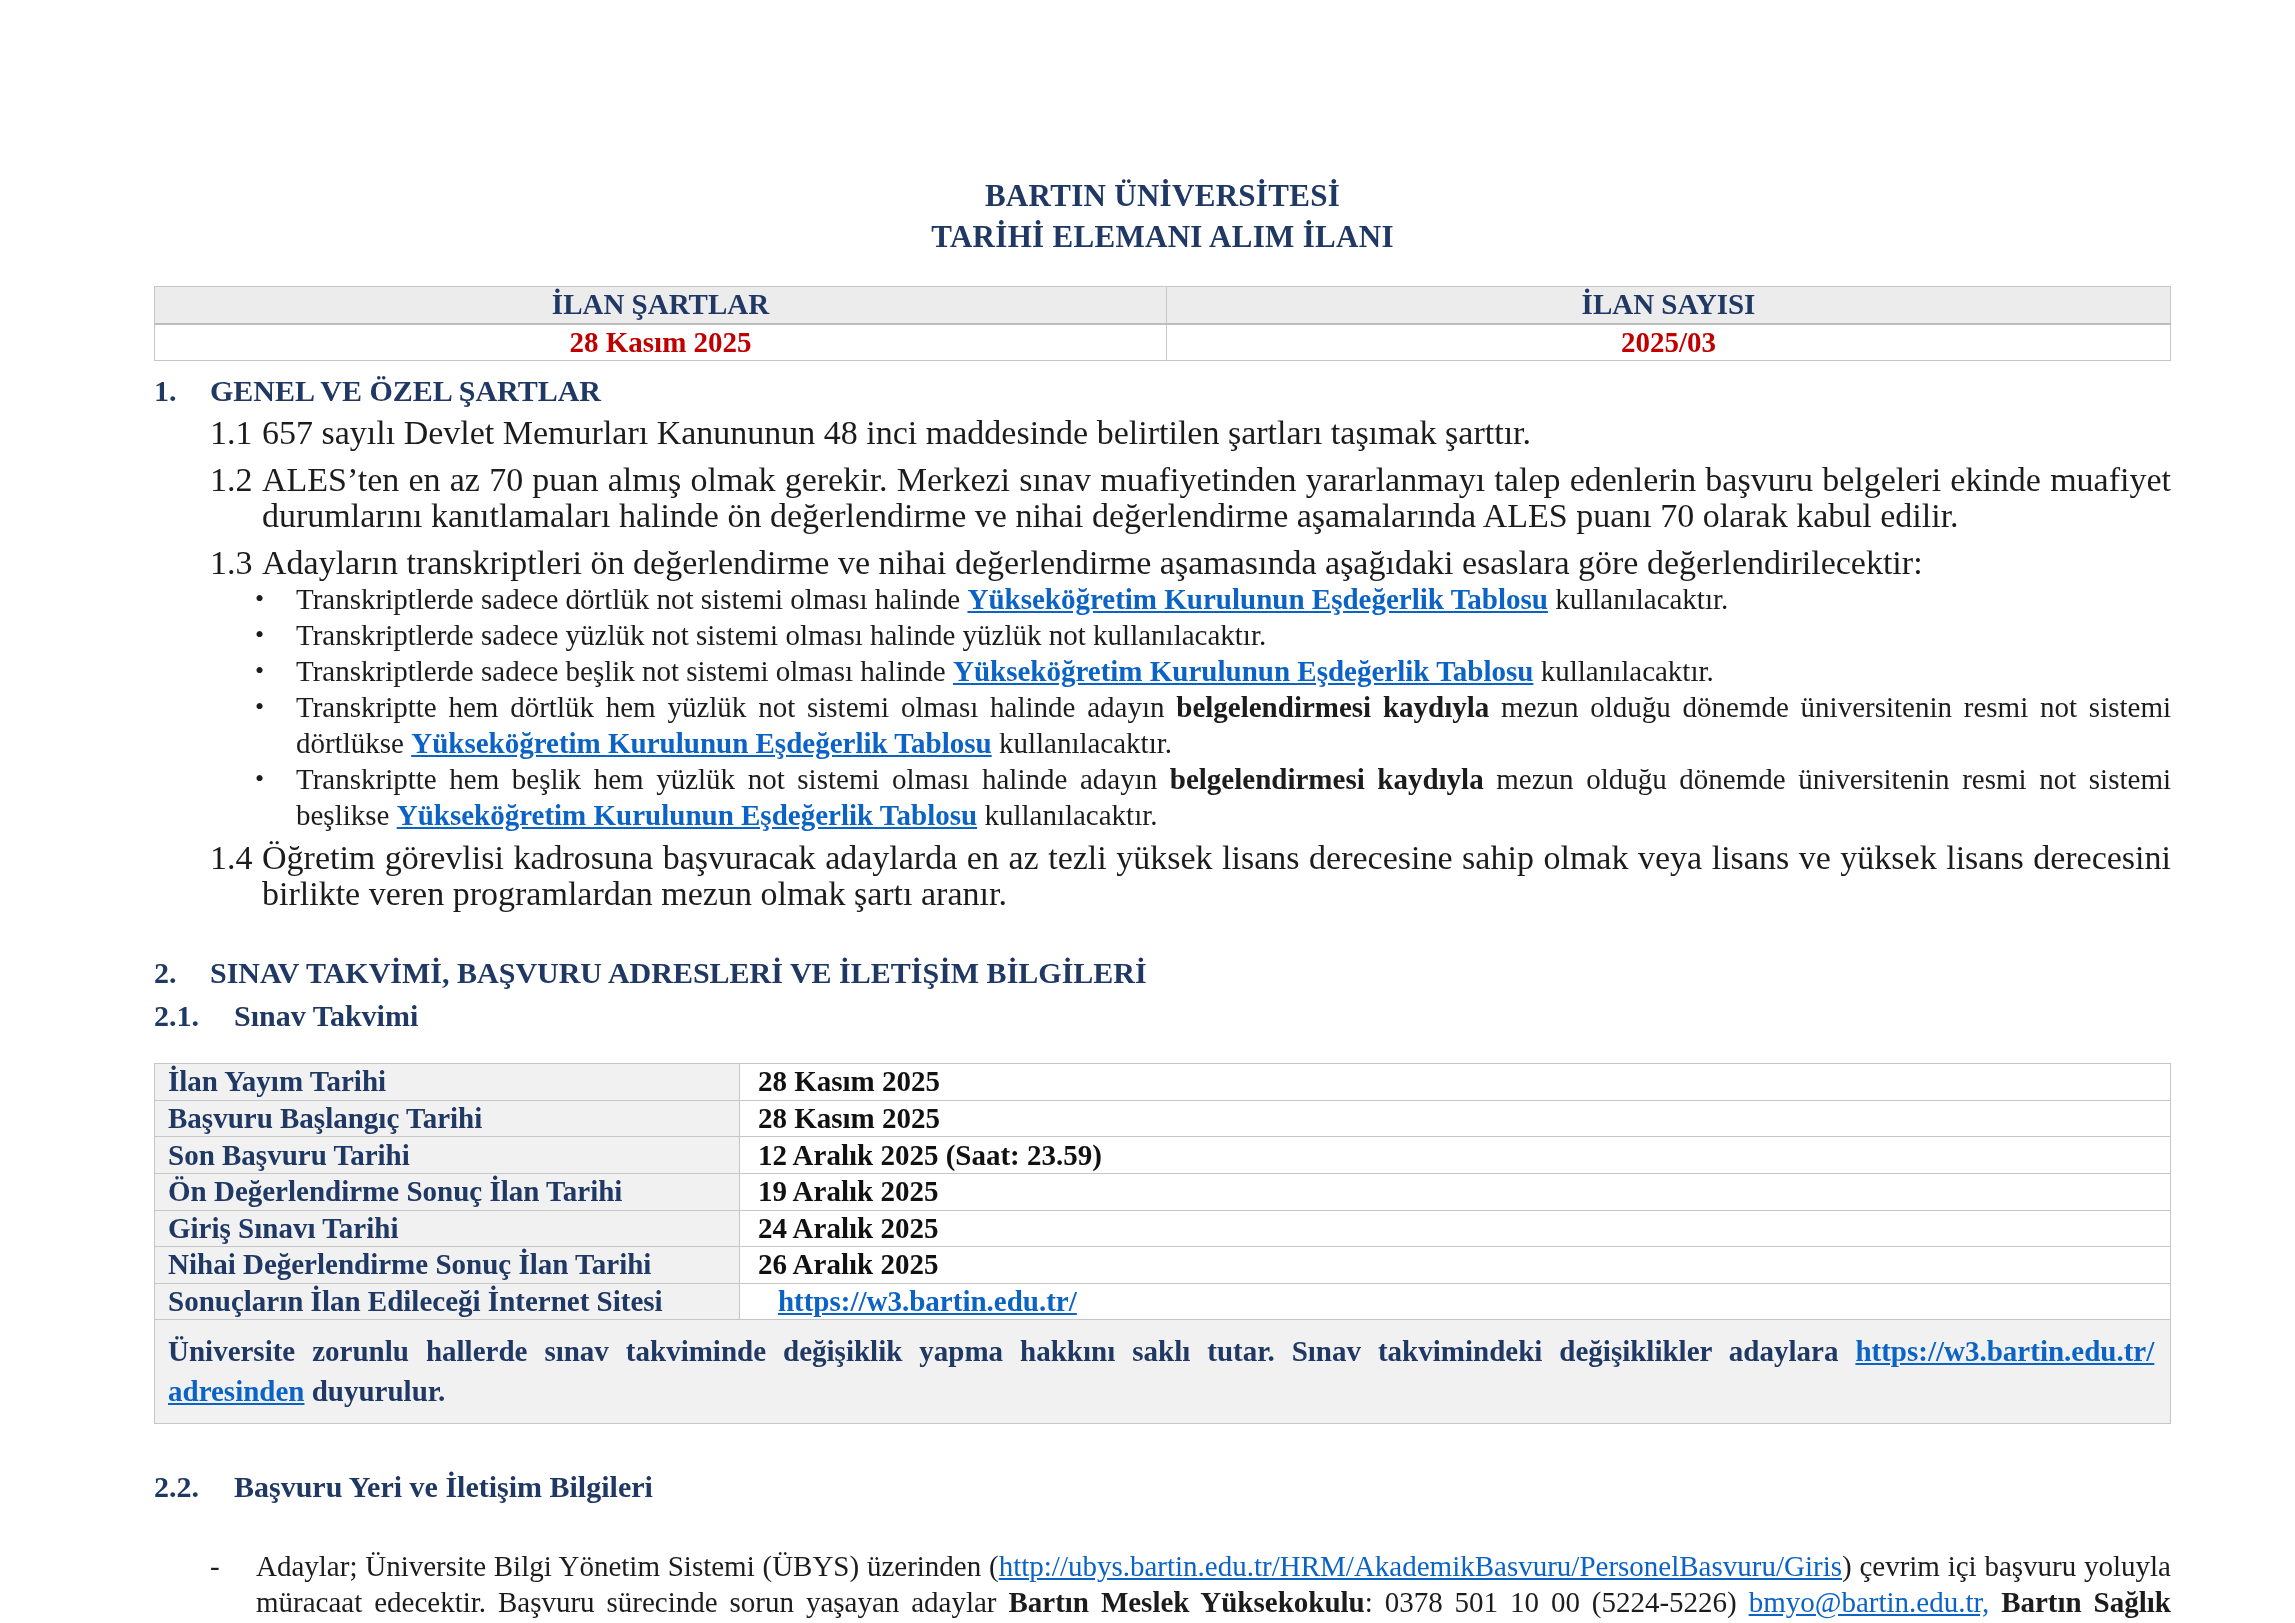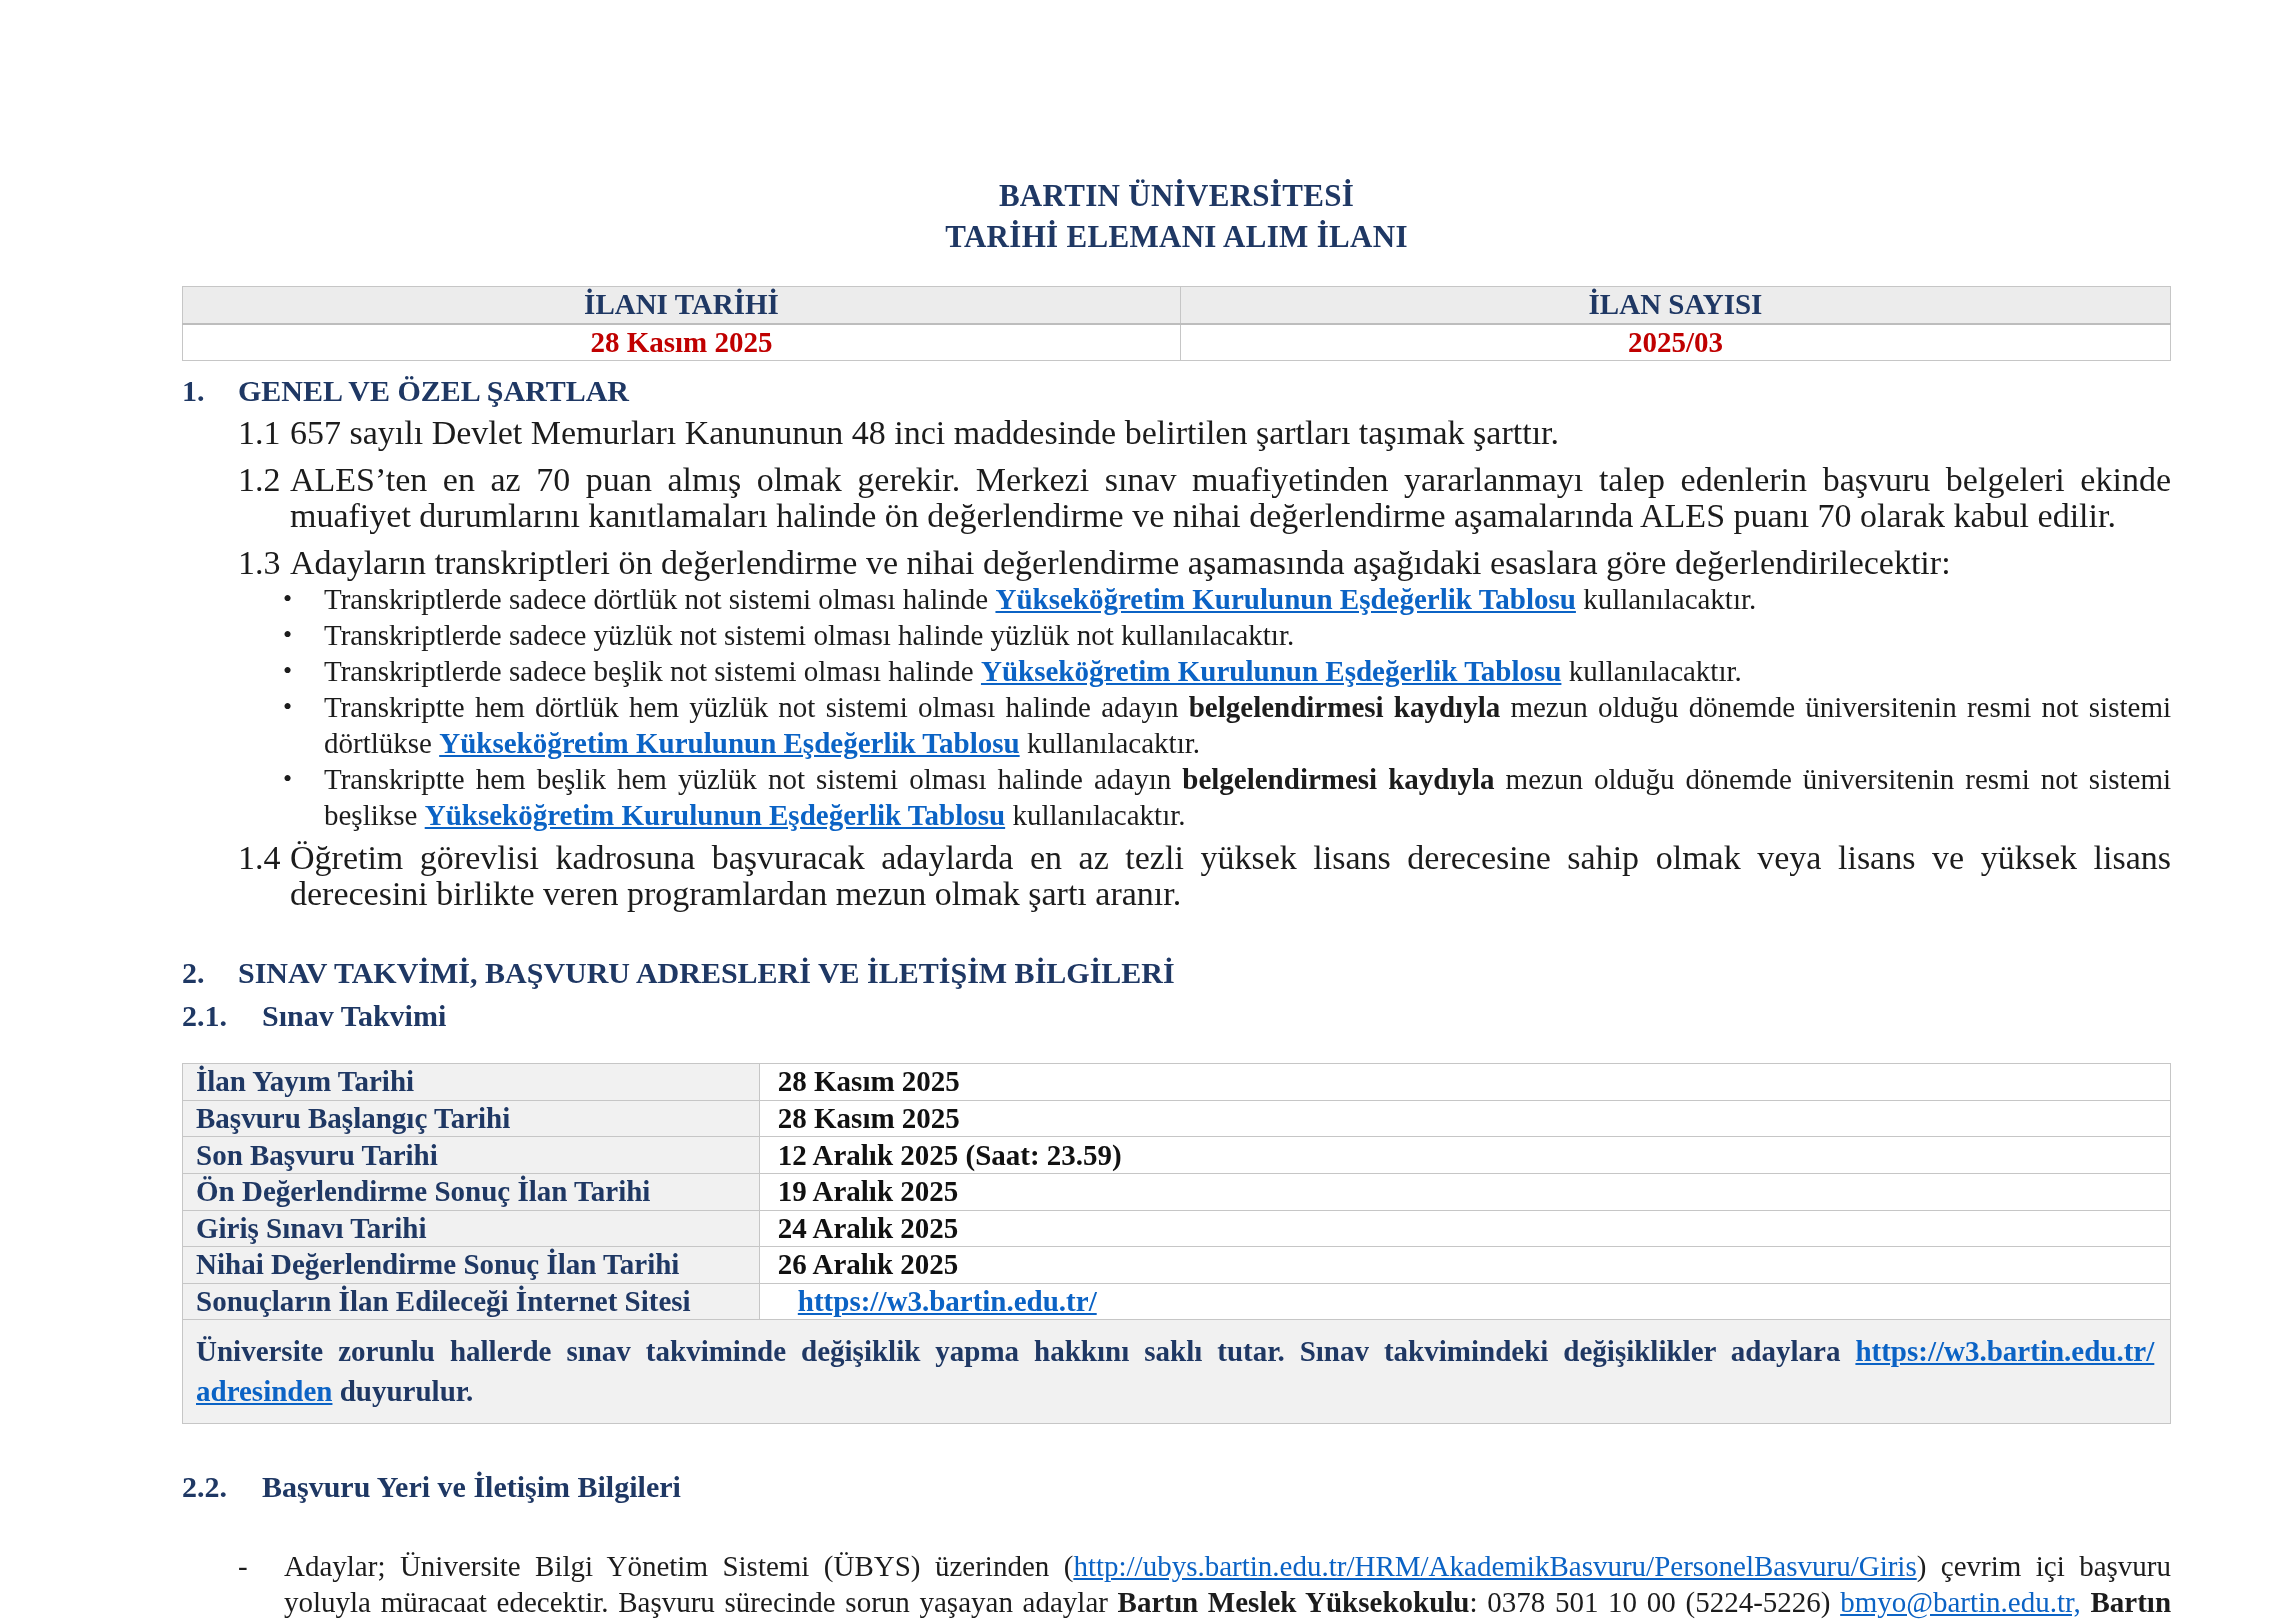--- a/index.html
+++ b/index.html
@@ -11,21 +11,21 @@
     --cellgray:#f1f1f1;
     --headgray:#ececec;
   }
   *{box-sizing:border-box;margin:0;padding:0;}
   html,body{background:#ffffff;}
   body{
     width:2295px;height:1623px;overflow:hidden;
     font-family:"Liberation Serif","DejaVu Serif",serif;
     color:var(--ink);
   }
-  .page{width:2295px;height:1152px;background:#fff;position:relative;padding-left:28px;}
+  .page{width:2295px;height:1152px;background:#fff;position:relative;}
   .doc{padding:175px 124px 0 154px;}
 
   
   .doc-title{ text-align:center; color:var(--navy); font-weight:700;
     font-size:31px; line-height:41px; letter-spacing:0.3px;}
 
   
   table{border-collapse:collapse;width:100%;}
   .ilan-table{margin-top:29px;}
   .ilan-table th,.ilan-table td{
@@ -86,21 +86,21 @@
   <div class="doc">
 
     <div class="doc-title">
       <div>BARTIN ÜNİVERSİTESİ</div>
       <div>TARİHİ ELEMANI ALIM İLANI</div>
     </div>
 
     <table class="ilan-table">
       <tbody>
         <tr>
-          <th style="width:50.2%;">İLANI TARİHİ</th>
+          <th style="width:50.2%;">İLAN ŞARTLAR</th>
           <th>İLAN SAYISI</th>
         </tr>
         <tr>
           <td>28 Kasım 2025</td>
           <td>2025/03</td>
         </tr>
       </tbody>
     </table>
 
     <div class="sec-head mt-s1">

